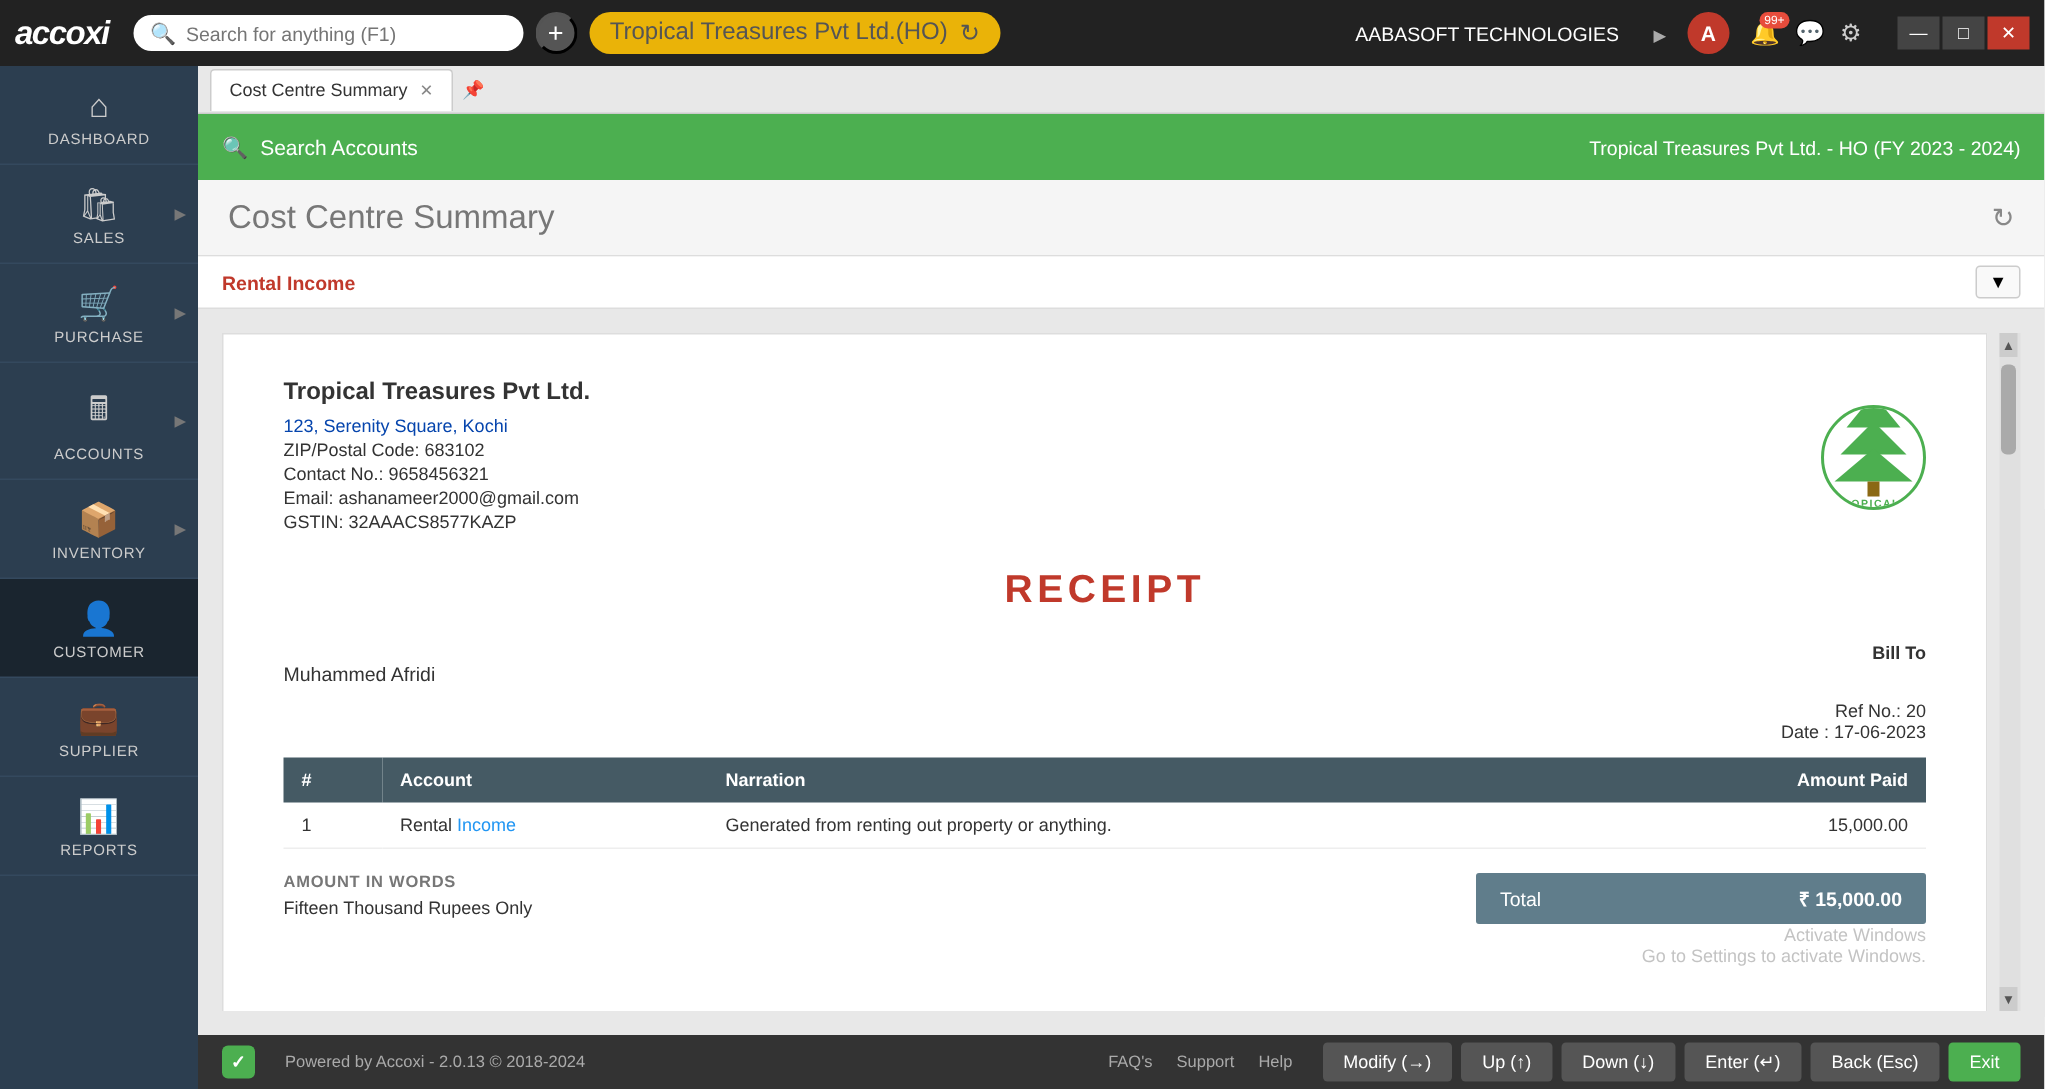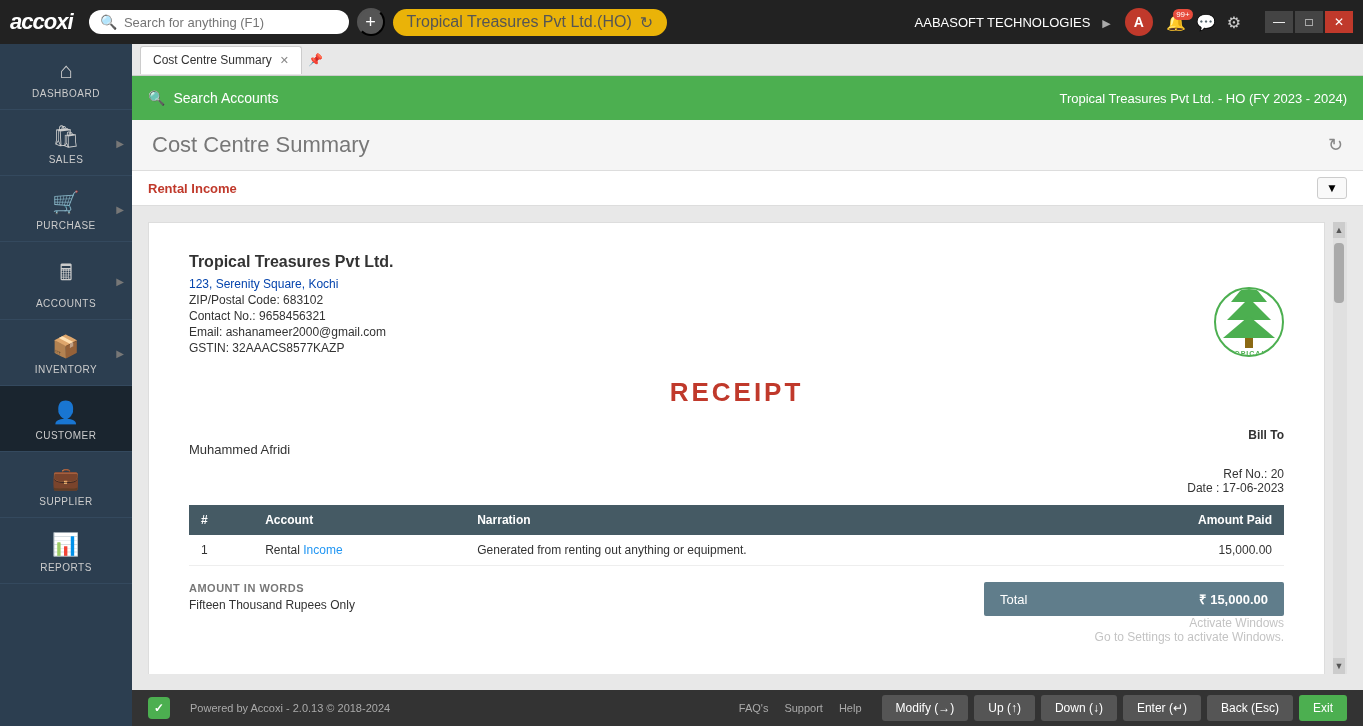--- a/index.html
+++ b/index.html
@@ -8,21 +8,21 @@
     
     .top-bar { display: flex; align-items: center; background: #222; height: 44px; padding: 0 10px; gap: 8px; }
     .logo { color: white; font-size: 22px; font-weight: bold; font-style: italic; margin-right: 8px; letter-spacing: -1px; }
     .search-bar { display: flex; align-items: center; background: white; border-radius: 20px; padding: 4px 12px; width: 260px; gap: 6px; }
     .search-bar input { border: none; outline: none; font-size: 13px; width: 200px; color: #555; background: transparent; }
     .search-icon-top { color: #888; font-size: 14px; }
     .plus-btn { width: 28px; height: 28px; background: #555; border-radius: 50%; display: flex; align-items: center; justify-content: center; color: white; font-size: 18px; cursor: pointer; }
     .company-selector { display: flex; align-items: center; background: #eab308; border-radius: 20px; padding: 4px 14px; gap: 8px; color: #333; font-size: 13px; }
     .company-selector span { font-size: 16px; cursor: pointer; color: #555; }
     .top-right { margin-left: auto; display: flex; align-items: center; gap: 14px; }
-    .company-name-top { color: white; font-size: 13px; display: flex; align-items: flex-end; gap: 12px; }
+    .company-name-top { color: white; font-size: 13px; display: flex; align-items: flex-end; gap: 23px; }
     .company-name-top .arrow { color: #aaa; font-size: 11px; }
     .avatar { width: 28px; height: 28px; background: #c0392b; border-radius: 50%; display: flex; align-items: center; justify-content: center; color: white; font-size: 14px; font-weight: bold; }
     .top-icons { display: flex; gap: 10px; align-items: center; }
     .top-icon { color: #ccc; font-size: 16px; cursor: pointer; position: relative; }
     .badge { position: absolute; top: -4px; right: -6px; background: #e74c3c; color: white; font-size: 8px; border-radius: 8px; padding: 1px 3px; }
     .win-btns { display: flex; gap: 2px; margin-left: 10px; }
     .win-btn { width: 28px; height: 22px; background: #444; border: none; color: white; font-size: 12px; cursor: pointer; display: flex; align-items: center; justify-content: center; }
     .win-btn.close { background: #c0392b; }
 
     
@@ -62,21 +62,21 @@
 
     
     .receipt-wrapper { flex: 1; background: #e8e8e8; overflow: hidden; display: flex; padding: 16px; position: relative; }
     .receipt-scroll { flex: 1; overflow-y: auto; padding-right: 8px; }
     .scrollbar { width: 12px; background: #e0e0e0; position: absolute; right: 0; top: 0; bottom: 0; }
     .scrollbar-thumb { width: 10px; height: 60px; background: #aaa; border-radius: 4px; margin: 1px; position: absolute; top: 20px; }
     .scrollbar-arrow { width: 12px; height: 16px; background: #ccc; display: flex; align-items: center; justify-content: center; font-size: 9px; color: #555; cursor: pointer; position: absolute; left: 0; }
 
     .receipt-doc { background: white; border: 1px solid #ddd; padding: 30px 40px 30px; min-height: 420px; position: relative; }
 
-    .company-header { display: flex; justify-content: space-between; align-items: flex-end; }
+    .company-header { display: flex; justify-content: space-between; align-items: center; }
     .company-details { }
     .company-name-receipt { font-size: 16px; font-weight: bold; color: #333; margin-bottom: 6px; }
     .company-address { color: #0645ad; font-size: 12px; margin-bottom: 2px; }
     .company-detail-line { color: #333; font-size: 12px; margin-bottom: 2px; }
     .company-logo { display: flex; flex-direction: column; align-items: center; }
     .logo-circle { width: 70px; height: 70px; border: 2px solid #4caf50; border-radius: 50%; display: flex; align-items: center; justify-content: center; overflow: hidden; }
 
     .receipt-title { text-align: center; color: #c0392b; font-size: 26px; font-weight: bold; margin: 20px 0; letter-spacing: 3px; }
 
     .bill-to { margin-bottom: 10px; }
@@ -276,21 +276,21 @@
                 <th>Narration</th>
                 <th class="right">Amount Paid</th>
               </tr>
             </thead>
             <tbody>
               <tr>
                 <td>1</td>
                 <td>
                   Rental <span class="highlight">Income</span>
                 </td>
-                <td>Generated from renting out anything or equipment.</td>
+                <td>Generated from renting out property or anything.</td>
                 <td class="right">15,000.00</td>
               </tr>
             </tbody>
           </table>
 
           <div class="amount-words-section">
             <div class="amount-words-box">
               <div class="amount-words-title">AMOUNT IN WORDS</div>
               <div class="amount-words-text">Fifteen Thousand Rupees Only</div>
             </div>

